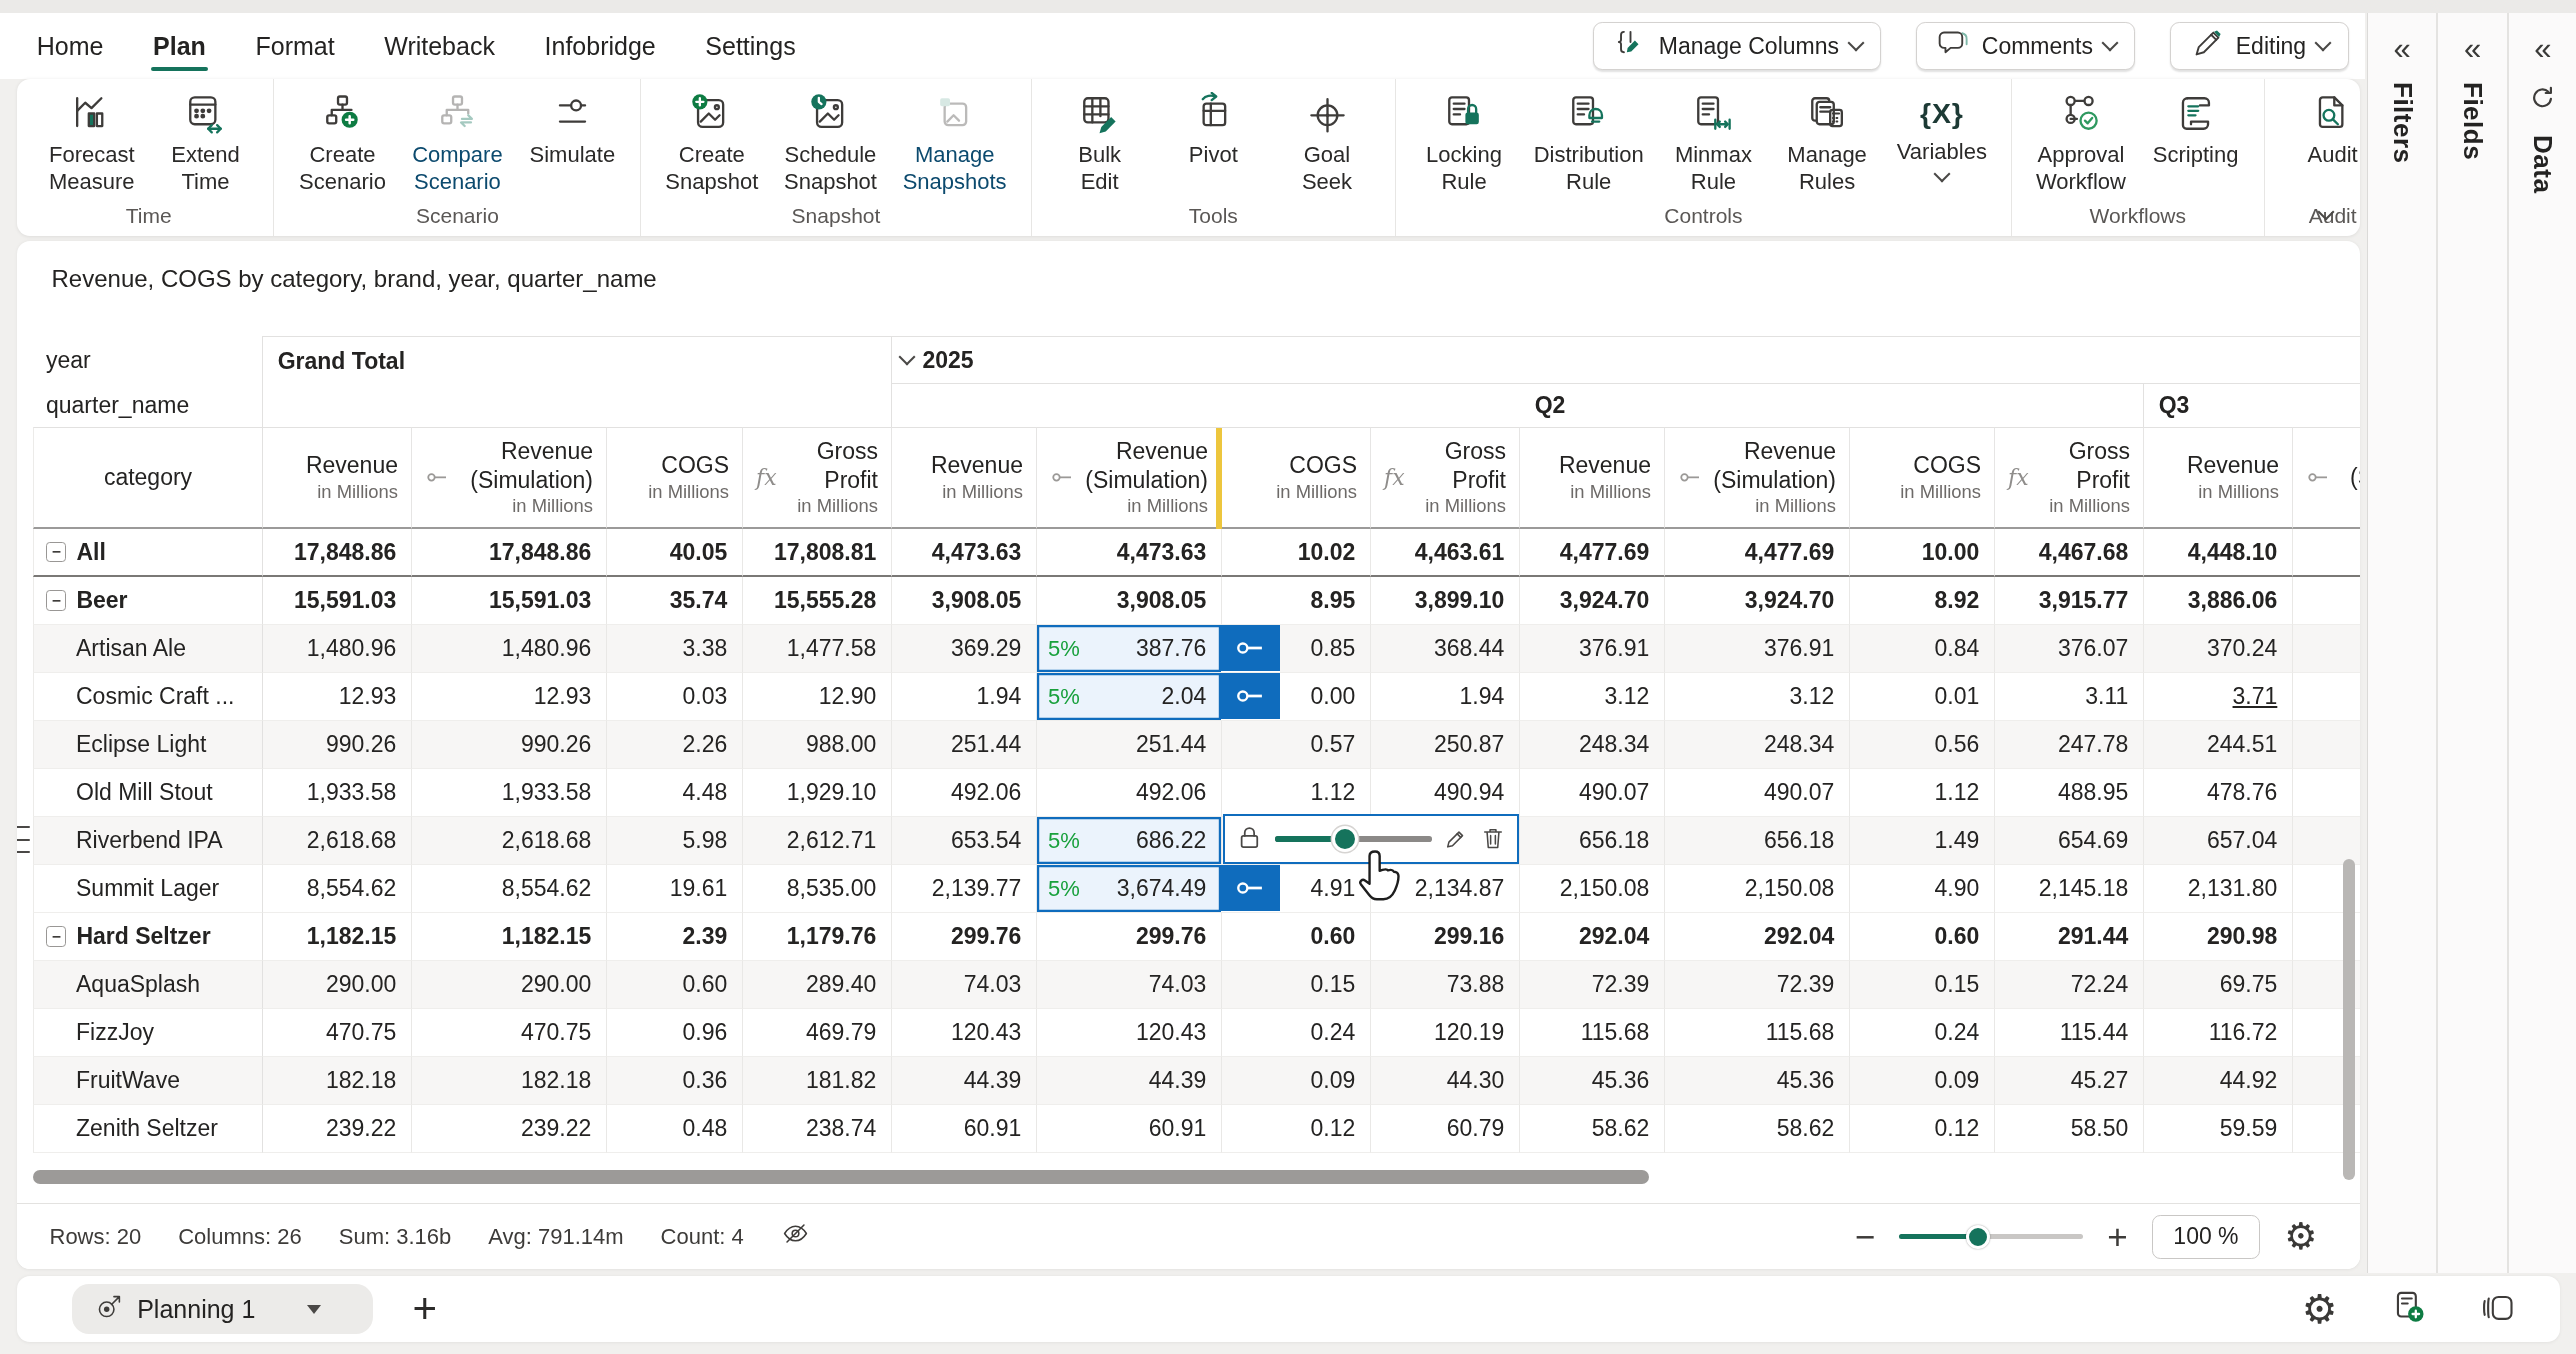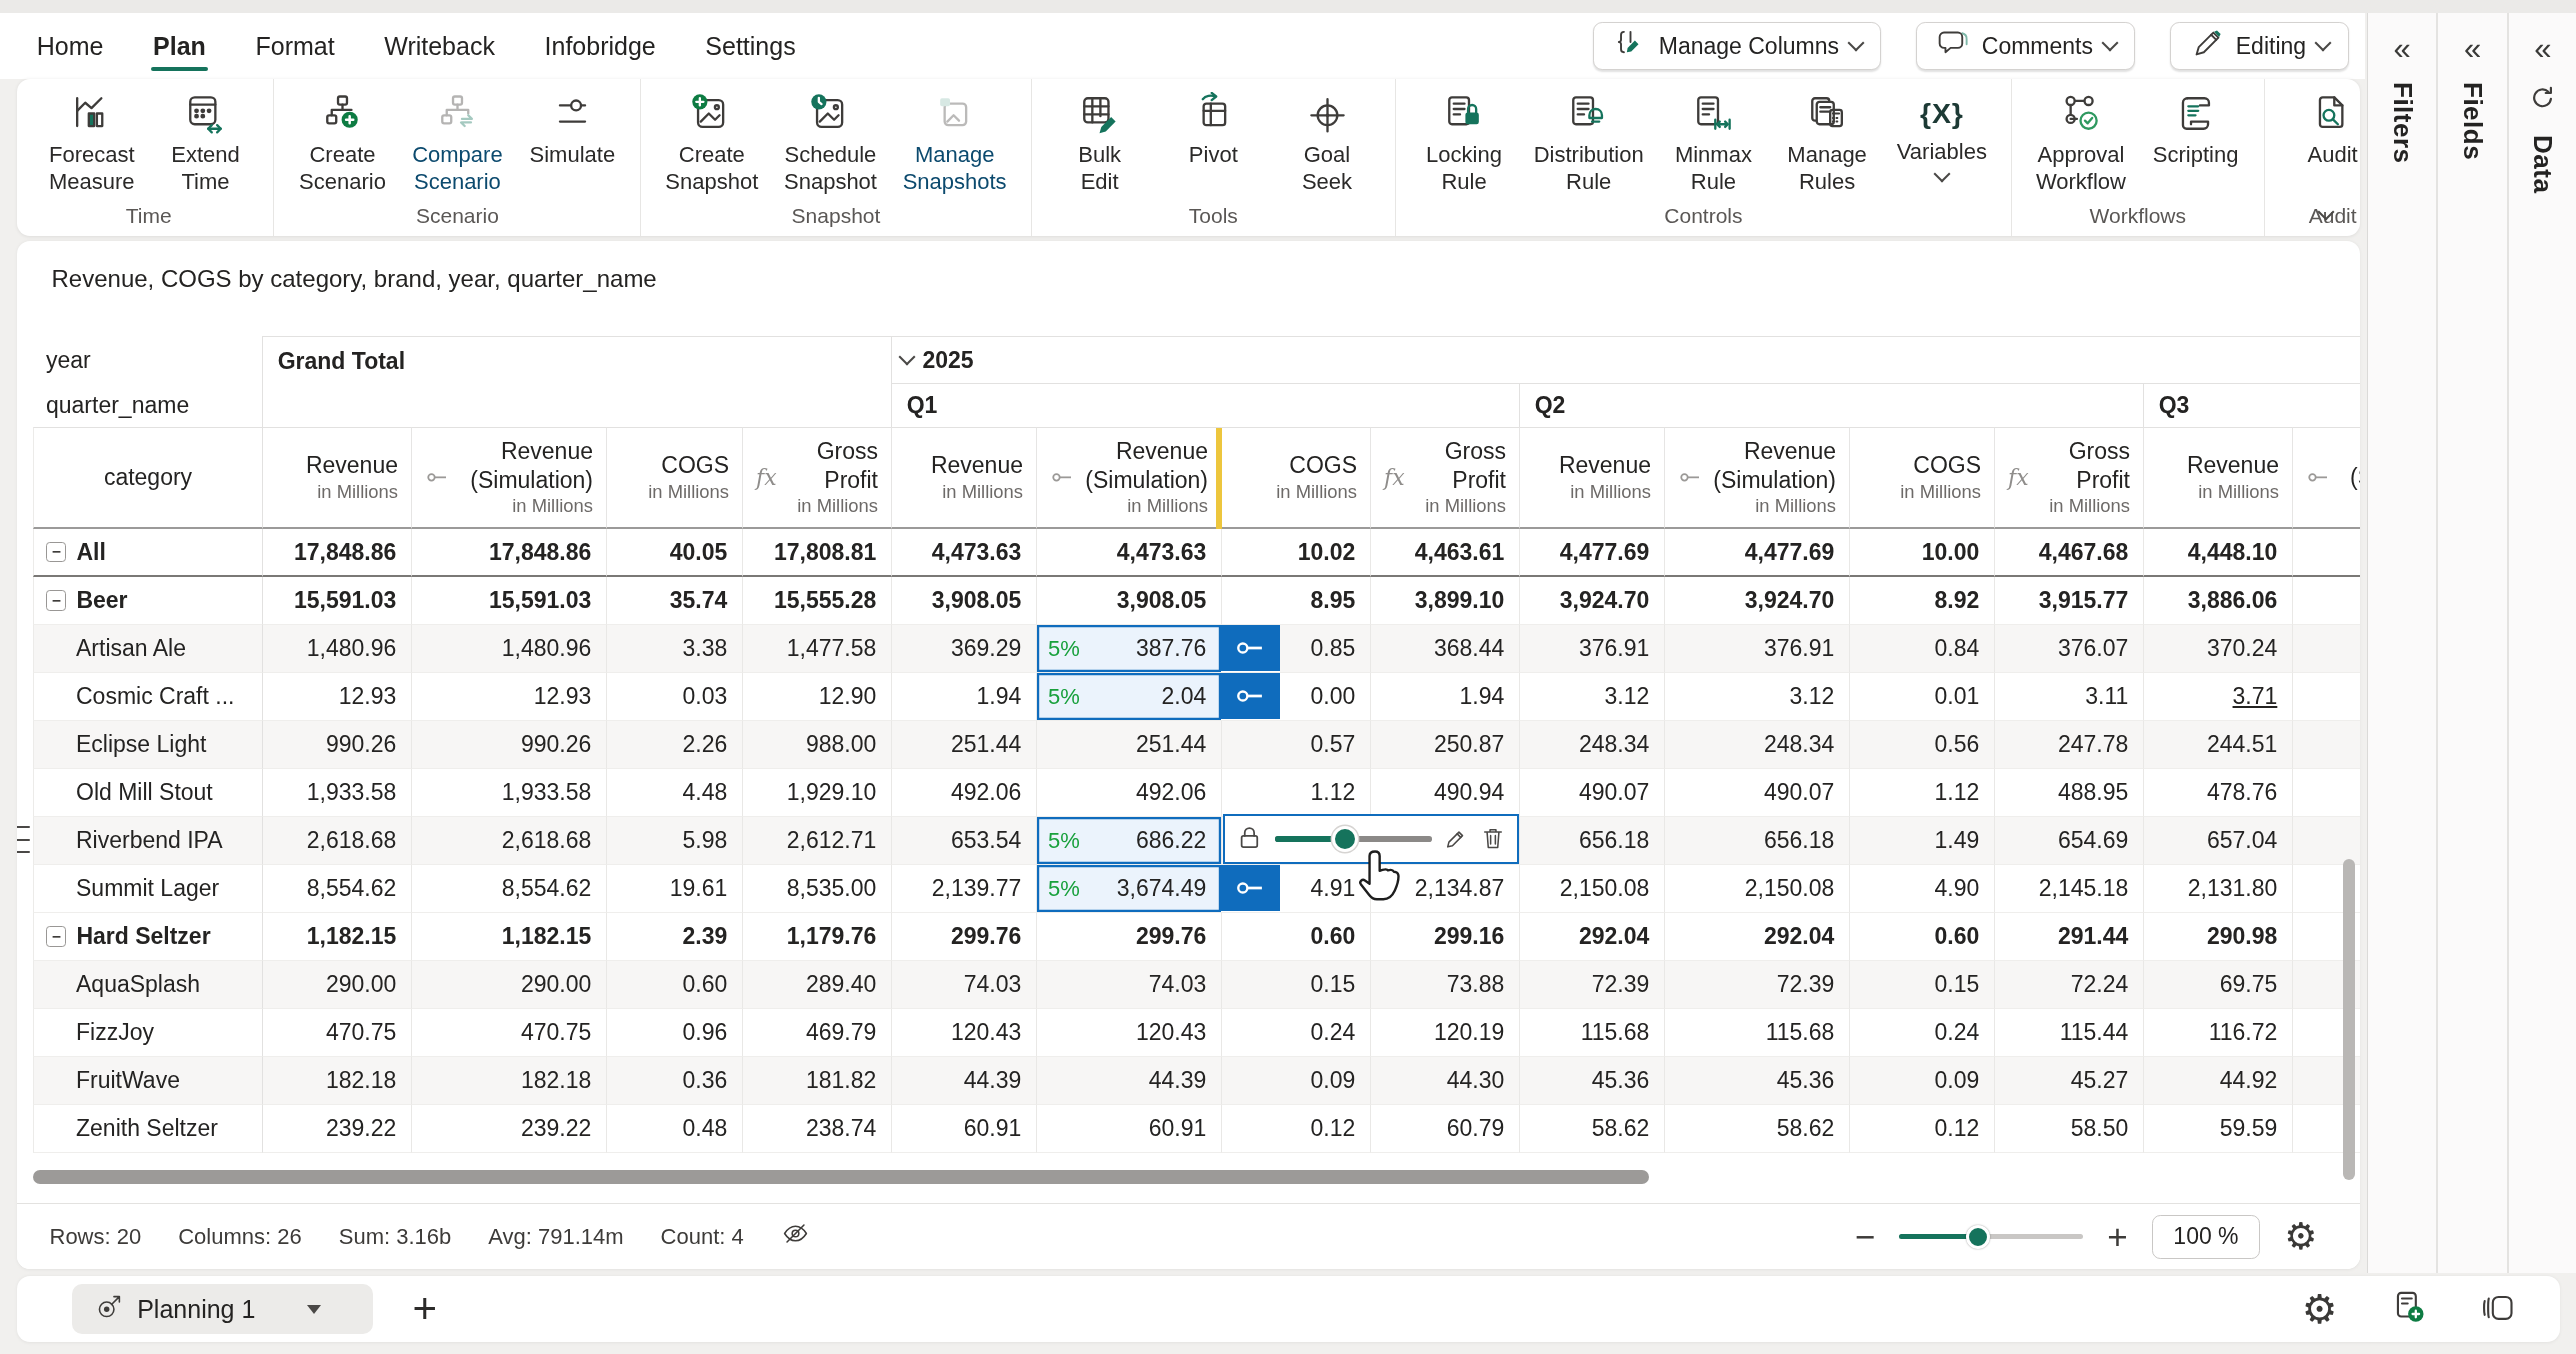--- a/index.html
+++ b/index.html
@@ -104,21 +104,21 @@
   .ztrack{width:184px;height:5.5px;background:#c9c7c5;border-radius:2.8px;position:relative;}
   .zfill{position:absolute;left:0;top:0;bottom:0;width:43%;background:#15735c;border-radius:2.8px;}
   .zthumb{position:absolute;left:calc(43% - 12px);top:50%;margin-top:-12px;width:24px;height:24px;border-radius:50%;
           background:#15735c;border:3.7px solid #fff;box-sizing:border-box;box-shadow:0 0 1.8px rgba(0,0,0,.4);}
   .zbox{min-width:88px;height:42px;border:0.9px solid #c9c7c5;border-radius:8.3px;display:flex;align-items:center;justify-content:center;
         font-size:23px;color:#242322;padding:0 9.2px;}
   .gearchar{font-size:37px;color:#3a3937;line-height:1;font-family:"DejaVu Sans",sans-serif;}
   
   .dock{position:absolute;left:16.5px;top:1276px;width:2543px;height:66px;background:#fff;border-radius:13px;
         box-shadow:0 0.9px 3.7px rgba(0,0,0,.06);display:flex;align-items:center;}
-  .docktab{margin-left:55px;height:50px;background:#ecebe9;border-radius:10px;display:flex;align-items:center;gap:14.7px;padding:0 22px;min-width:257px;}
+  .docktab{margin-left:55px;height:50px;background:#ecebe9;border-radius:17px;display:flex;align-items:center;gap:14.7px;padding:0 22px;min-width:257px;}
   .docktab svg{width:29px;height:29px;}
   .docklabel{font-size:25px;color:#242322;}
   .caret{width:0;height:0;border-left:7.3px solid transparent;border-right:7.3px solid transparent;border-top:9.2px solid #4a4846;margin-left:37px;}
   .dockplus{font-size:42px;font-weight:200;color:#2c2b2a;margin-left:40px;line-height:1;}
   .dockicons{margin-left:auto;margin-right:42px;display:flex;gap:51px;align-items:center;}
   .dockicons svg{width:39px;height:39px;}
 </style>
 </head>
 <body>
 
@@ -417,21 +417,20 @@
   <div class="tablewrap" id="tablewrap">
       <div class="tbl" style="grid-template-columns: 230px 149px 195px 136px 149px 145px 185px 149px 149px 145px 185px 145px 149px 149px 110px; grid-template-rows: 48px 43px 102px 48px 48px 48px 48px 48px 48px 48px 48px 48px 48px 48px 48px 48px;">
         <div class="hc corner" style="grid-area: 1 / 1 / 2 / 2;">year</div>
         <div class="hc corner" style="grid-area: 2 / 1 / 3 / 2;">quarter_name</div>
         <div class="hc gtcell" style="grid-area: 1 / 2 / 3 / 6;">Grand Total</div>
         <div class="hc corner cat" style="grid-area: 3 / 1 / 4 / 2;">category</div>
         <div class="hc ycell" style="grid-area: 1 / 6 / 2 / 16;">
           <span class="chev" style="transform: rotate(45deg);"></span>
           <span style="font-weight: 700;">2025</span>
         </div>
-        <div class="hc qcell" style="grid-area: 2 / 6 / 3 / 10;">Q1</div>
         <div class="hc qcell" style="grid-area: 2 / 10 / 3 / 14;">Q2</div>
         <div class="hc qcell" style="grid-area: 2 / 14 / 3 / 16;">Q3</div>
         <div class="mh" style="grid-area: 3 / 2 / 4 / 3;">
           <div class="mtxt">
             <div class="mline">Revenue</div>
             <div class="munit">in Millions</div>
           </div>
         </div>
         <div class="mh" style="grid-area: 3 / 3 / 4 / 4;">
           <span class="micon">

